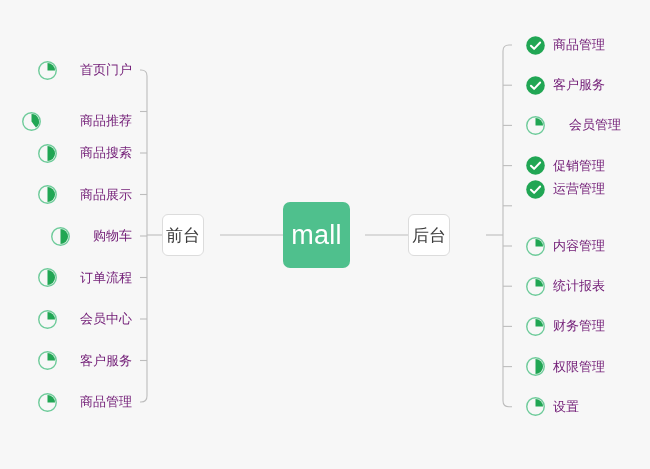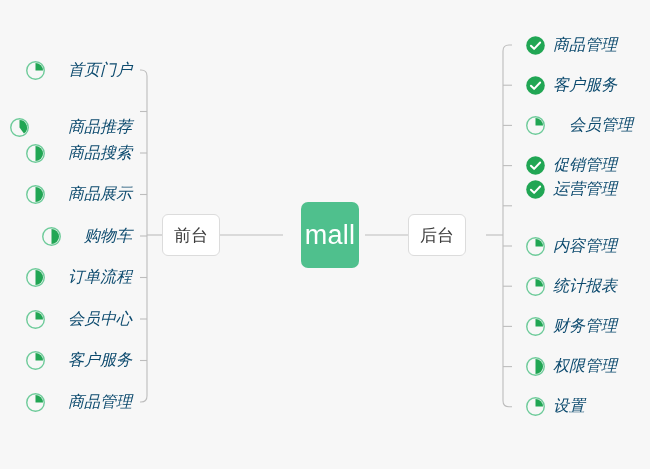--- a/index.html
+++ b/index.html
@@ -24,39 +24,39 @@
     left: 0;
     top: 0;
     width: 650px;
     height: 469px;
     pointer-events: none;
   }
 
   
   .center-node {
     position: absolute;
-    left: 301px;
+    left: 283px;
     top: 202px;
-    width: 58px;
+    width: 67px;
     height: 66px;
     background: #4fc08d;
     border-radius: 7px;
     display: flex;
     align-items: center;
     justify-content: center;
     color: #ffffff;
     font-size: 27px;
     letter-spacing: 0.3px;
     z-index: 5;
   }
 
   
   .branch-node {
     position: absolute;
-    width: 58px;
+    width: 42px;
     height: 42px;
     background: #ffffff;
     border: 1px solid #dcdcdc;
     border-radius: 6px;
     display: flex;
     align-items: center;
     justify-content: center;
     color: #3c3c3c;
     font-size: 17px;
     box-sizing: border-box;
@@ -76,24 +76,23 @@
   .leaf-left {
     right: 518px;            
     flex-direction: row;
     justify-content: flex-end;
   }
   .leaf-right {
     left: 525px;
     flex-direction: row;
   }
   .leaf-label {
-    font-size: 16px;
-    color: #0c4a6e;
+    font-size: 13px;
+    color: #701a75;
     white-space: nowrap;
-    font-style: italic;
   }
   .leaf-left .leaf-label  { margin-left: 22px; }
   .leaf-right .leaf-label { margin-left: 7px; }
 
   .leaf-icon {
     width: 21px;
     height: 21px;
     flex: 0 0 21px;
     display: block;
   }
@@ -140,21 +139,21 @@
   </div>
 
   <div id="leaves">
       <div class="leaf leaf-left" style="top: 57px;">
         <svg viewBox="0 0 24 24" class="leaf-icon">
           <circle cx="12" cy="12" r="10" fill="none" stroke="#6ecb9a" stroke-width="1.6"></circle>
           <path d="M 12 12 L 12 3.4000000000000004 A 8.6 8.6 0 0 1 20.6 12 Z" fill="#21a654"></path>
         </svg>
         <span class="leaf-label">首页门户</span>
       </div>
-      <div class="leaf leaf-left" style="top: 114px; gap: 16px;">
+      <div class="leaf leaf-left" style="top: 108px; gap: 16px;">
         <svg viewBox="0 0 24 24" class="leaf-icon">
           <circle cx="12" cy="12" r="10" fill="none" stroke="#6ecb9a" stroke-width="1.6"></circle>
           <path d="M 12 12 L 12 3.4000000000000004 A 8.6 8.6 0 0 1 17.05495316971527 18.95754615162455 Z" fill="#21a654"></path>
         </svg>
         <span class="leaf-label">商品推荐</span>
       </div>
       <div class="leaf leaf-left" style="top: 140px;">
         <svg viewBox="0 0 24 24" class="leaf-icon">
           <circle cx="12" cy="12" r="10" fill="none" stroke="#6ecb9a" stroke-width="1.6"></circle>
           <path d="M 12 12 L 12 3.4000000000000004 A 8.6 8.6 0 0 1 12 20.6 Z" fill="#21a654"></path>

